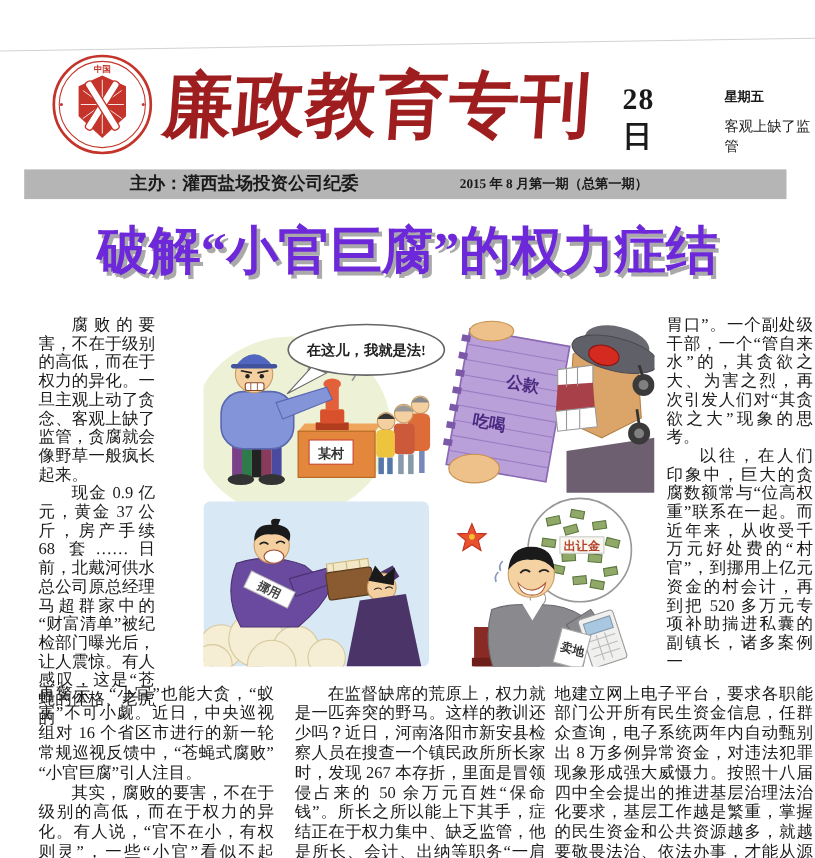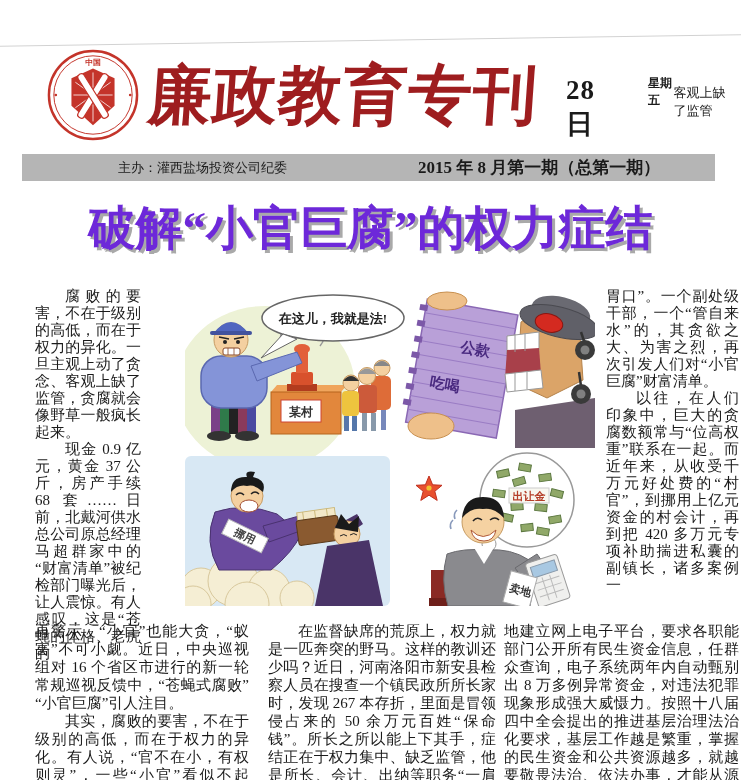--- a/index.html
+++ b/index.html
@@ -15,33 +15,33 @@
   
   .logo { position:absolute; left:44px; top:47px; width:98px; height:96px; }
   .masthead-title {
     position:absolute; left:148px; top:50px; width:408px; height:92px;
     font-size:64px; font-weight:bold; color:#9e1d1f; white-space:nowrap;
     transform:skewX(-4deg); letter-spacing:1px; line-height:92px;
     font-family:"Liberation Serif", serif;
   }
   .date-block { position:absolute; left:566px; top:63px; width:172px; }
   .date-month { font-size:17px; font-weight:bold; letter-spacing:1px; }
-  .date-row { display:flex; align-items:flex-start; margin-top:12px;gap:36px; }
+  .date-row { display:flex; align-items:flex-end; margin-top:12px;gap:36px; }
   .date-day { font-size:27px; font-weight:bold; letter-spacing:1px; }
-  .date-sub { margin-left:0; display:flex; flex-direction:row; }
+  .date-sub { margin-left:0; display:flex; flex-direction:column; }
   .weekday { font-size:12px; font-weight:bold; }
   .lunar { font-size:13px; margin-top:9px; }
 
   
   .info-bar { position:absolute; left:22px; top:154px; width:693px; height:27px;
     background:#b5b5b5; }
   .info-organizer { position:absolute; left:96px; top:0; line-height:27px;
-    font-size:13px; font-weight:normal; }
+    font-size:16px; font-weight:bold; }
   .info-issue { position:absolute; left:396px; top:0; line-height:27px;
-    font-size:17px; font-weight:bold; }
+    font-size:12px; font-weight:bold; }
 
   
   .headline { position:absolute; left:0; top:197px; width:741px; text-align:center;
     font-size:47px; font-weight:bold; color:#6d28d9; white-space:nowrap;
     text-shadow:3px 3px 0 #a9a9a9; letter-spacing:0; }
 
   
   .news-col p { margin:0; text-align:justify; text-justify:inter-ideograph; }
   .ind { text-indent:2em; }
   .main { position:absolute; left:35px; top:288px; width:704px; display:flex; }
@@ -302,22 +302,22 @@
           </g>
           <g transform="rotate(15 336 300)">
             <rect x="322" y="286" width="27" height="32" fill="#ffffff" stroke="#aaaaaa"></rect>
             <text x="336" y="306" font-size="11" font-weight="bold" fill="#333" text-anchor="middle">卖地</text>
           </g>
         </g>
       </svg>
     </div>
 
     <div class="news-col col-right">
-      <p>胃口”。一个副处级干部，一个“管自来水”的，其贪欲之大、为害之烈，再次引发人们对“小官巨腐”财富清单。</p>
-      <p class="ind">以往，在人们印象中，巨大的贪腐数额常与“位高权重”联系在一起。而近年来，从收受千万元好处费的“村官”，到挪用上亿元资金的村会计，再到把 420 多万元专项补助揣进私囊的副镇长，诸多案例一</p>
+      <p>胃口”。一个副处级干部，一个“管自来水”的，其贪欲之大、为害之烈，再次引发人们对“其贪欲之大”现象的思考。</p>
+      <p class="ind">以往，在人们印象中，巨大的贪腐数额常与“位高权重”联系在一起。而近年来，从收受千万元好处费的“村官”，到挪用上亿元资金的村会计，再到把 520 多万元专项补助揣进私囊的副镇长，诸多案例一</p>
     </div>
   </div>
 
   <div class="bottom">
     <div class="news-col bcol1">
       <p>再警示，“小官”也能大贪，“蚁害”不可小觑。近日，中央巡视组对 16 个省区市进行的新一轮常规巡视反馈中，“苍蝇式腐败”“小官巨腐”引人注目。</p>
       <p class="ind">其实，腐败的要害，不在于级别的高低，而在于权力的异化。有人说，“官不在小，有权则灵”，一些“小官”看似不起眼，实则有“来头”、会“搞头”。有的身处关键岗位，有</p>
     </div>
     <div class="news-col bcol2">
       <p class="ind">在监督缺席的荒原上，权力就是一匹奔突的野马。这样的教训还少吗？近日，河南洛阳市新安县检察人员在搜查一个镇民政所所长家时，发现 267 本存折，里面是冒领侵占来的 50 余万元百姓“保命钱”。所长之所以能上下其手，症结正在于权力集中、缺乏监管，他是所长、会计、出纳等职务“一肩挑”，如此配置本身</p>

